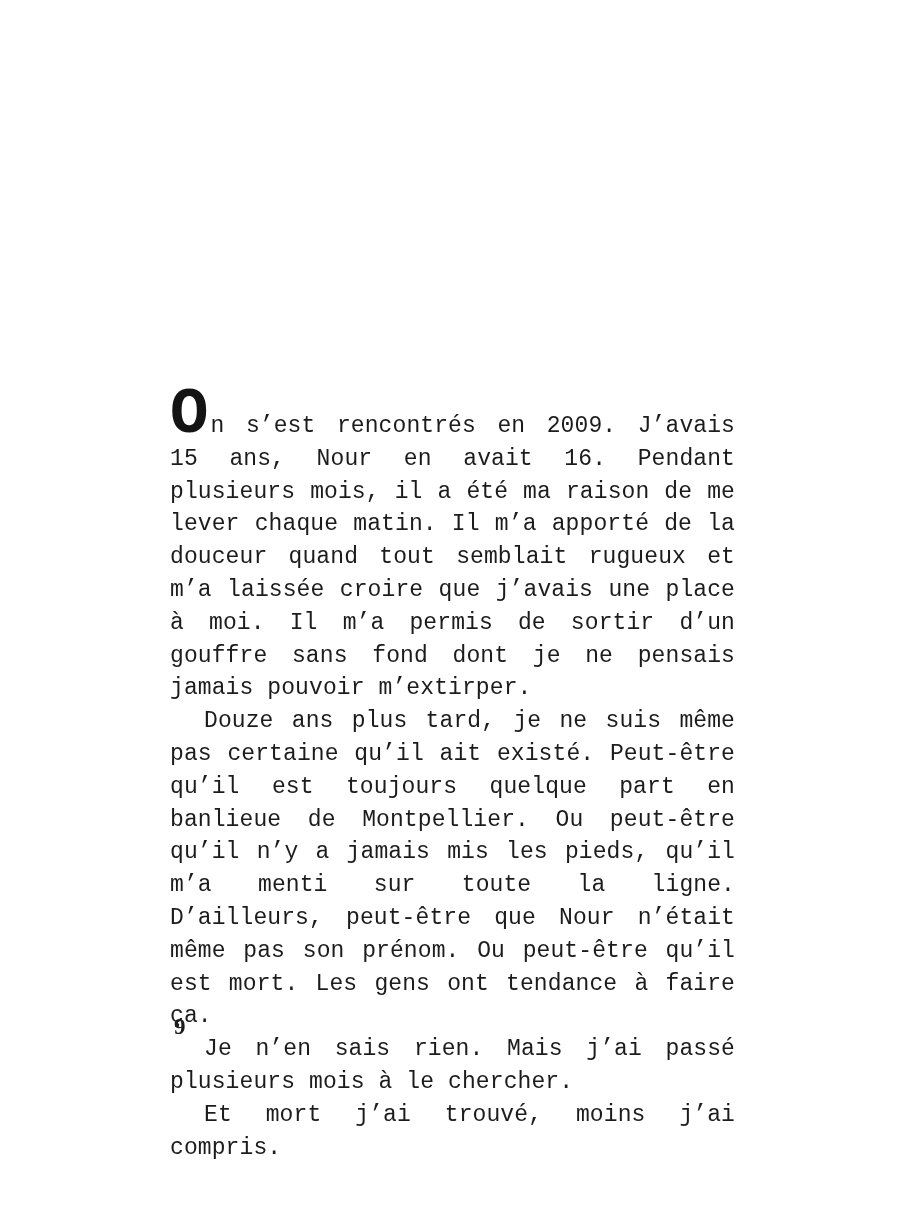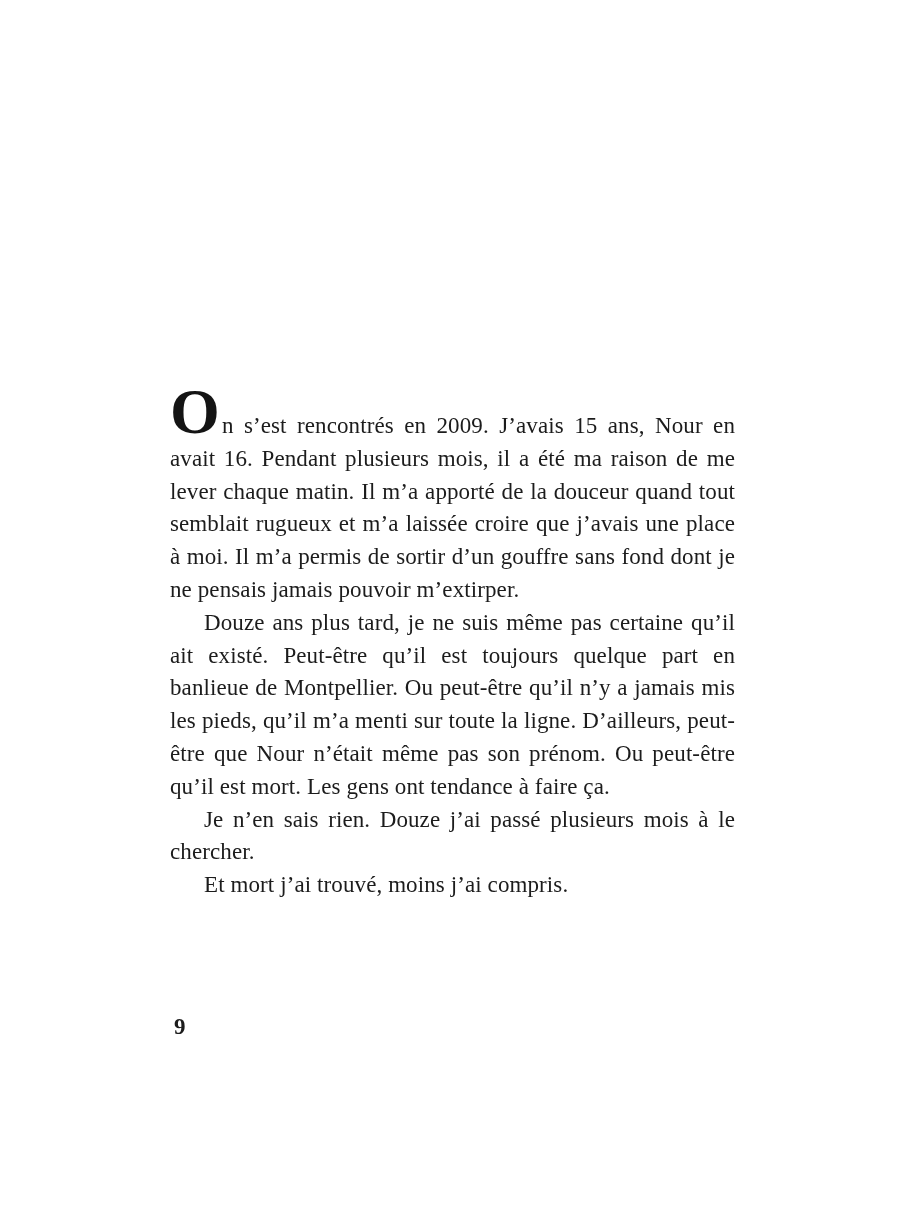--- a/index.html
+++ b/index.html
@@ -12,21 +12,21 @@
     width: 900px;
     height: 1231px;
     background: #ffffff;
     overflow: hidden;
   }
   .text-block {
     position: absolute;
     left: 170px;
     top: 410px;
     width: 565px;
-    font-family: Liberation Serif, serif;
+    font-family: Liberation Mono, monospace;
     font-size: 23px;
     line-height: 32.8px;
     color: #1c1c1c;
     text-align: justify;
     letter-spacing: 0.1px;
   }
   .para {
     margin: 0;
     text-indent: 34px;
   }
@@ -50,17 +50,17 @@
     color: #1c1c1c;
   }
 </style>
 </head>
 <body>
 
 <div class="book-page">
   <div class="text-block">
     <p class="para first"><span class="dropcap">O</span><span>n s’est rencontrés en 2009. J’avais 15 ans, Nour en avait 16. Pendant plusieurs mois, il a été ma raison de me lever chaque matin. Il m’a apporté de la douceur quand tout semblait rugueux et m’a laissée croire que j’avais une place à moi. Il m’a permis de sortir d’un gouffre sans fond dont je ne pensais jamais pouvoir m’extirper.</span></p>
     <p class="para">Douze ans plus tard, je ne suis même pas certaine qu’il ait existé. Peut-être qu’il est toujours quelque part en banlieue de Montpellier. Ou peut-être qu’il n’y a jamais mis les pieds, qu’il m’a menti sur toute la ligne. D’ailleurs, peut-être que Nour n’était même pas son prénom. Ou peut-être qu’il est mort. Les gens ont tendance à faire ça.</p>
-    <p class="para">Je n’en sais rien. Douze j’ai passé plusieurs mois à le chercher.</p>
+    <p class="para">Je n’en sais rien. Mais j’ai passé plusieurs mois à le chercher.</p>
     <p class="para">Et mort j’ai trouvé, moins j’ai compris.</p>
   </div>
   <div class="folio">9</div>
 </div>
 
 </body></html>

